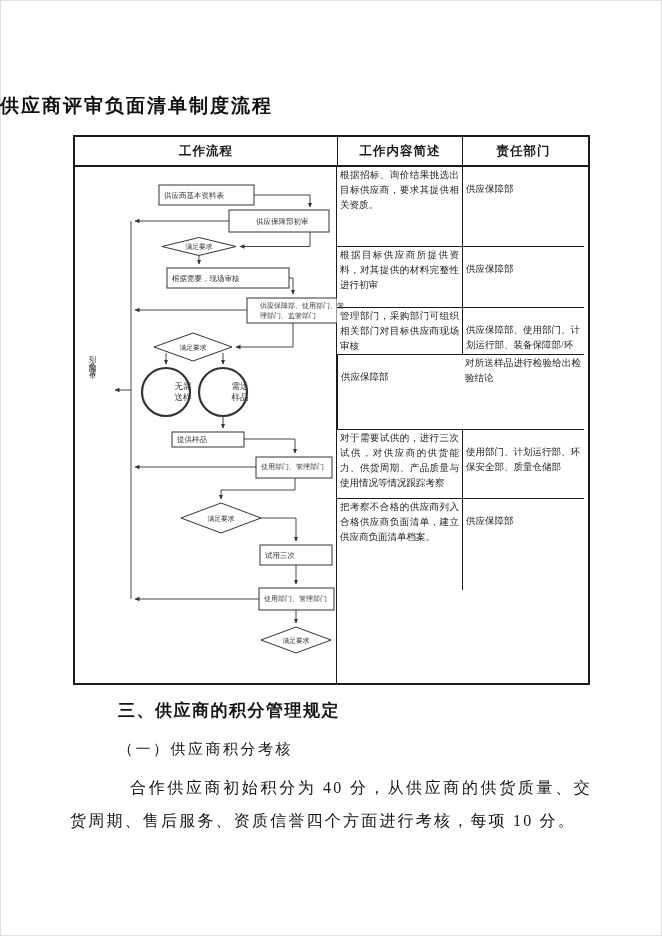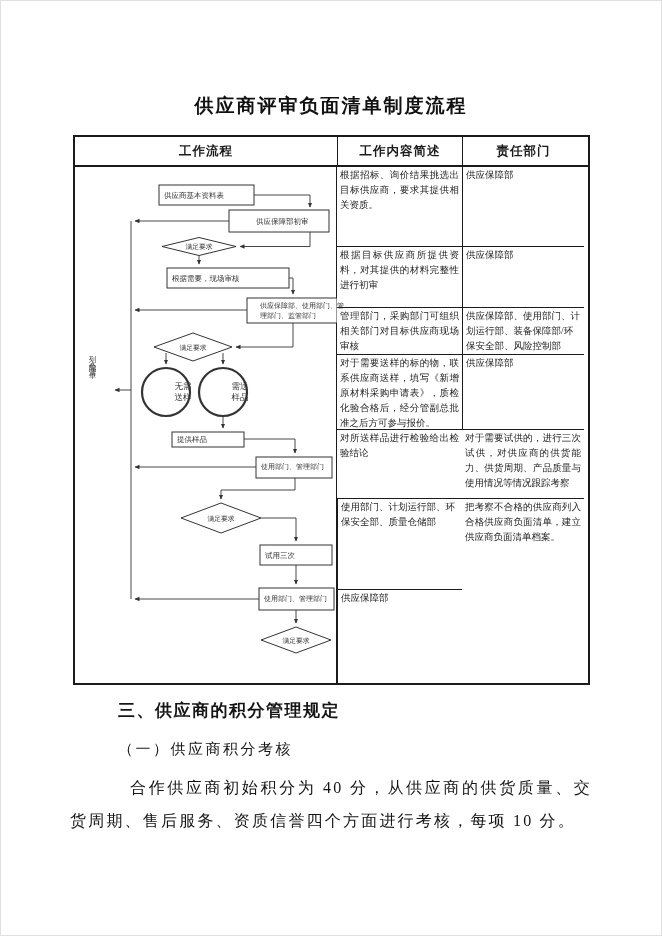--- a/index.html
+++ b/index.html
@@ -1,39 +1,39 @@
 <!DOCTYPE html>
 <html><head>
 <meta charset="utf-8">
 <style>
   html,body{margin:0;padding:0;}
   body{width:662px;height:936px;background:#fff;position:relative;
        font-family:"Liberation Serif", serif;color:#1a1a1a;overflow:hidden;}
   .page-edge{position:absolute;inset:0;border:1px solid #e0e0e0;pointer-events:none;}
 
   
-  .doc-title{position:absolute;top:93px;left:0;width:662px;text-align:center;
+  .doc-title{position:absolute;top:93px;left:0;width:662px;
     font-size:19px;font-weight:bold;letter-spacing:2px;color:#111;}
 
   
   .flow-table{position:absolute;left:73px;top:135px;width:513px;background:#fff;
     border:2px solid #1b1b1b;}
   .thead{display:grid;grid-template-columns:262px 125px 122px;height:28px;
     border-bottom:2px solid #1b1b1b;font-family:Liberation Sans, sans-serif;}
   .thead .th{display:flex;align-items:center;justify-content:center;
     font-size:12.5px;font-weight:bold;letter-spacing:1px;}
   .thead .th + .th{border-left:1px solid #1b1b1b;}
   .tbody{display:grid;grid-template-columns:262px 125px 122px;
     grid-template-rows:80px 61px 47px 75px 69px 91px 93px;}
   .flow-cell{grid-column:1;grid-row:1 / span 7;position:relative;
     border-right:1px solid #1b1b1b;}
   .desc-cell{border-bottom:1px solid #1b1b1b;padding:1px 3px 0 3px;
     font-size:9.5px;line-height:15px;text-align:justify;color:#222;overflow:hidden;}
   .dept-cell{border-left:1px solid #1b1b1b;border-bottom:1px solid #1b1b1b;
-    padding:1px 3px 0 3px;font-size:9.5px;line-height:15px;color:#222;overflow:hidden;}
+    padding:15px 3px 0 3px;font-size:9.5px;line-height:15px;color:#222;overflow:hidden;}
   .desc-cell.last,.dept-cell.last{border-bottom:none;}
 
   
   .fc-svg{position:absolute;left:0;top:0;}
   .node-label{position:absolute;display:flex;align-items:center;color:#333;
     font-size:7.5px;line-height:9px;padding-left:17px;}
   .node-label.rect{justify-content:flex-start;padding:0 2px 0 5px;}
   .node-label.center{justify-content:center;text-align:center;padding:0;}
   .node-label.small{font-size:6.8px;}
   .node-label.wrap{line-height:10px;padding:0 13px;font-size:7px;}
@@ -135,21 +135,20 @@
 
     <div class="desc-cell">根据招标、询价结果挑选出目标供应商，要求其提供相关资质。</div>
     <div class="dept-cell">供应保障部</div>
 
     <div class="desc-cell">根据目标供应商所提供资料，对其提供的材料完整性进行初审</div>
     <div class="dept-cell">供应保障部</div>
 
     <div class="desc-cell">管理部门，采购部门可组织相关部门对目标供应商现场审核</div>
     <div class="dept-cell">供应保障部、使用部门、计划运行部、装备保障部/环保安全部、风险控制部</div>
 
-    <div class="desc-cell">对于需要送样的标的物，联系供应商送样，填写《新增原材料采购申请表》，质检化验合格后，经分管副总批准之后方可参与报价。</div>
     <div class="dept-cell">供应保障部</div>
 
     <div class="desc-cell">对所送样品进行检验给出检验结论</div>
 
     <div class="desc-cell">对于需要试供的，进行三次试供，对供应商的供货能力、供货周期、产品质量与使用情况等情况跟踪考察</div>
     <div class="dept-cell">使用部门、计划运行部、环保安全部、质量仓储部</div>
 
     <div class="desc-cell last">把考察不合格的供应商列入合格供应商负面清单，建立供应商负面清单档案。</div>
     <div class="dept-cell last">供应保障部</div>
   </div>

